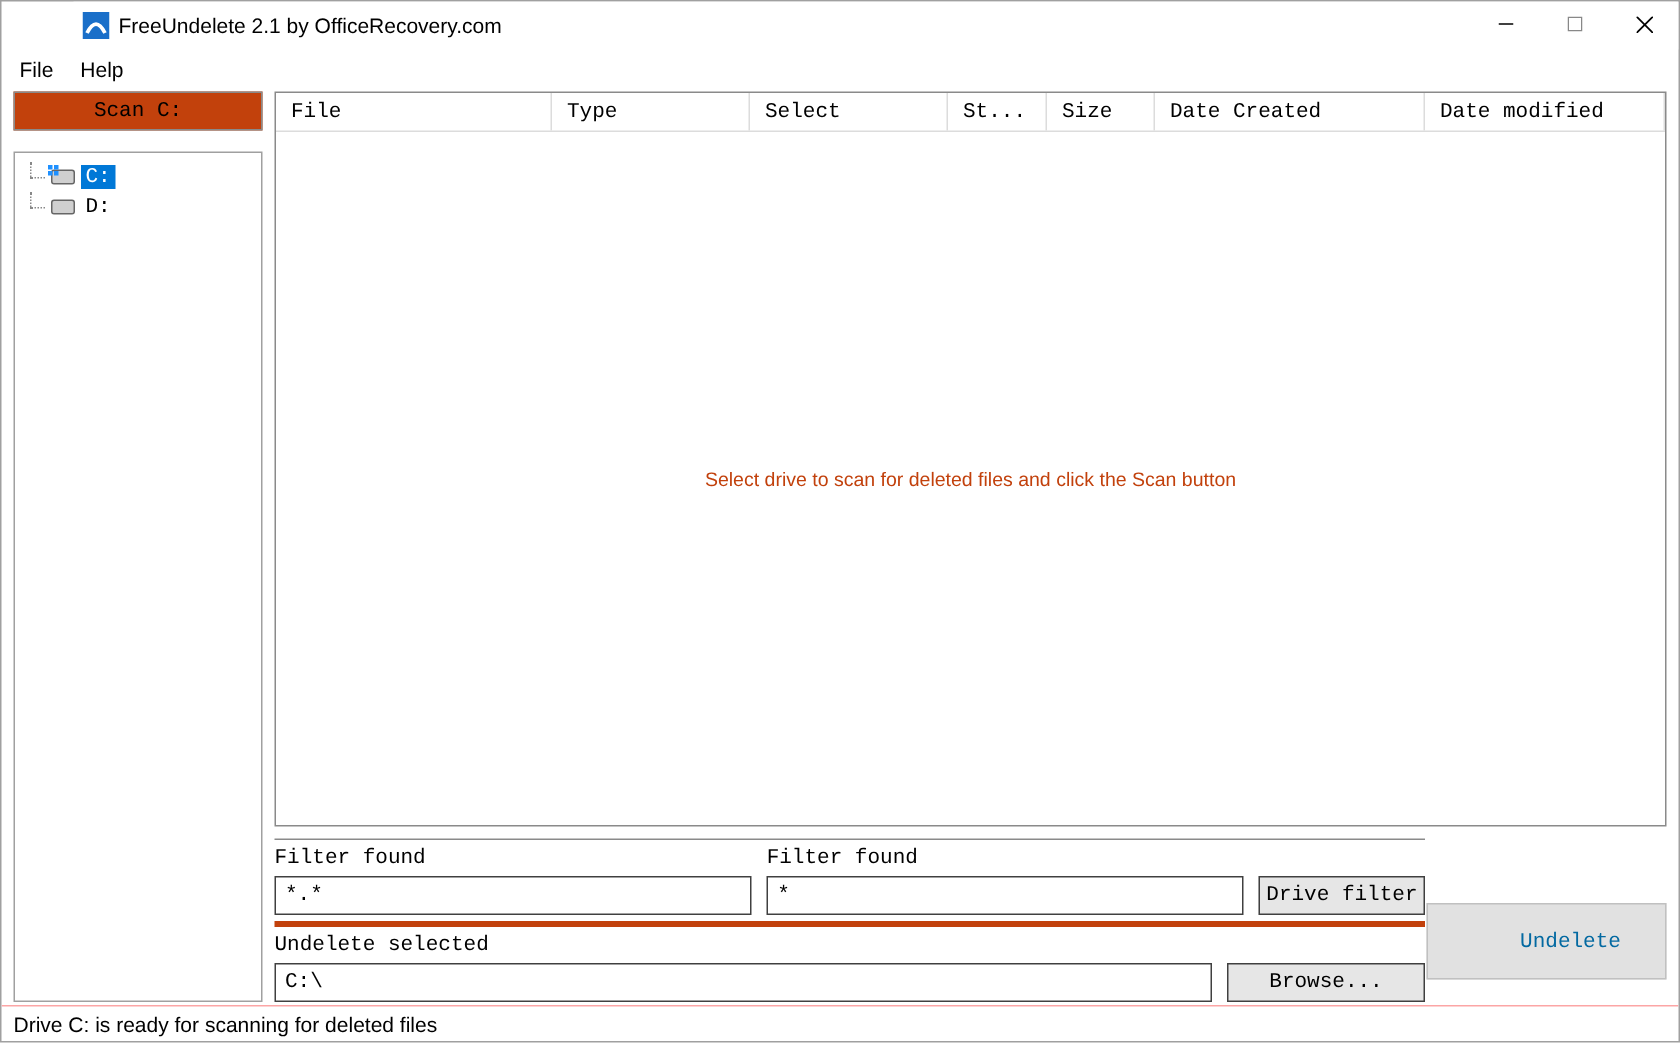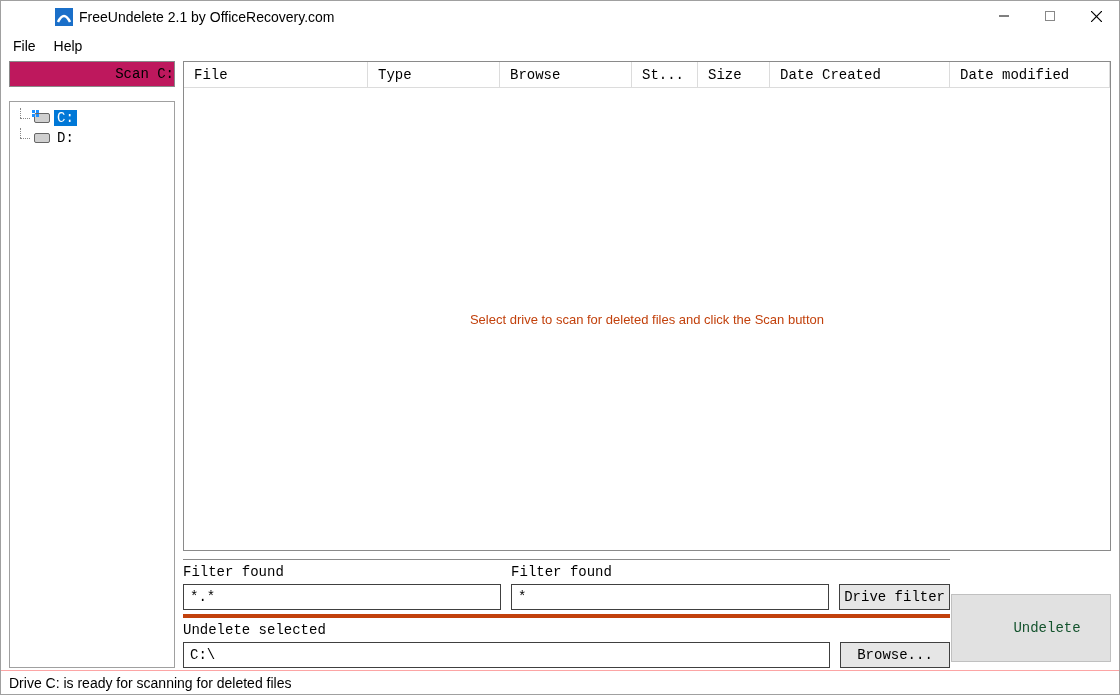--- a/index.html
+++ b/index.html
@@ -66,25 +66,25 @@
       gap: 8px;
       min-height: 0;
     }
     .left-panel {
       width: 166px;
       display: flex;
       flex-direction: column;
     }
     .scan-btn {
       height: 26px;
-      background: #be185d;
+      background: #c2410c;
       border: 1px solid #8a8a8a;
       font-family: "Courier New", monospace;
       font-size: 14px;
-      text-align: right;
+      text-align: center;
       line-height: 24px;
       cursor: default;
       margin-bottom: 14px;
     }
     .drive-tree {
       flex: 1;
       border: 1px solid #a0a0a0;
       background: #ffffff;
       padding: 6px 4px;
     }
@@ -244,34 +244,34 @@
     }
     .undel-group { flex: 1; display: flex; flex-direction: column; }
     .browse-btn {
       height: 26px;
       border: 1px solid #404040;
       background: #e6e6e6;
       font-family: "Courier New", monospace;
       font-size: 14px;
       padding: 0 15px;
       cursor: default;
-      width: 110px;
+      width: 132px;
     }
     .undelete-btn-wrap {
       width: 160px;
       display: flex;
       align-items: center;
       margin-top: 28px;
     }
     .undelete-btn {
       width: 100%;
-      height: 68px;
+      height: 51px;
       background: #e1e1e1;
       border: 1px solid #c0c0c0;
-      color: #14532d;
+      color: #0369a1;
       font-family: "Courier New", monospace;
       font-size: 14px;
       display: flex;
       align-items: center;
       justify-content: center;
       cursor: default;
       padding-left: 32px;
     }
     .status-bar {
       height: 24px;
@@ -338,21 +338,21 @@
         <span class="drive-label">D:</span>
       </div>
     </div>
   </div>
 
   <div class="right-panel">
     <div class="file-list">
       <div class="col-headers">
         <div class="col col-file">File</div>
         <div class="col col-type">Type</div>
-        <div class="col col-folder">Browse</div>
+        <div class="col col-folder">Select</div>
         <div class="col col-st">St...</div>
         <div class="col col-size">Size</div>
         <div class="col col-datecreated">Date Created</div>
         <div class="col col-datemod">Date modified</div>
       </div>
       <div class="file-body">
         <span>Select drive to scan for deleted files and click the Scan button</span>
       </div>
     </div>
 

